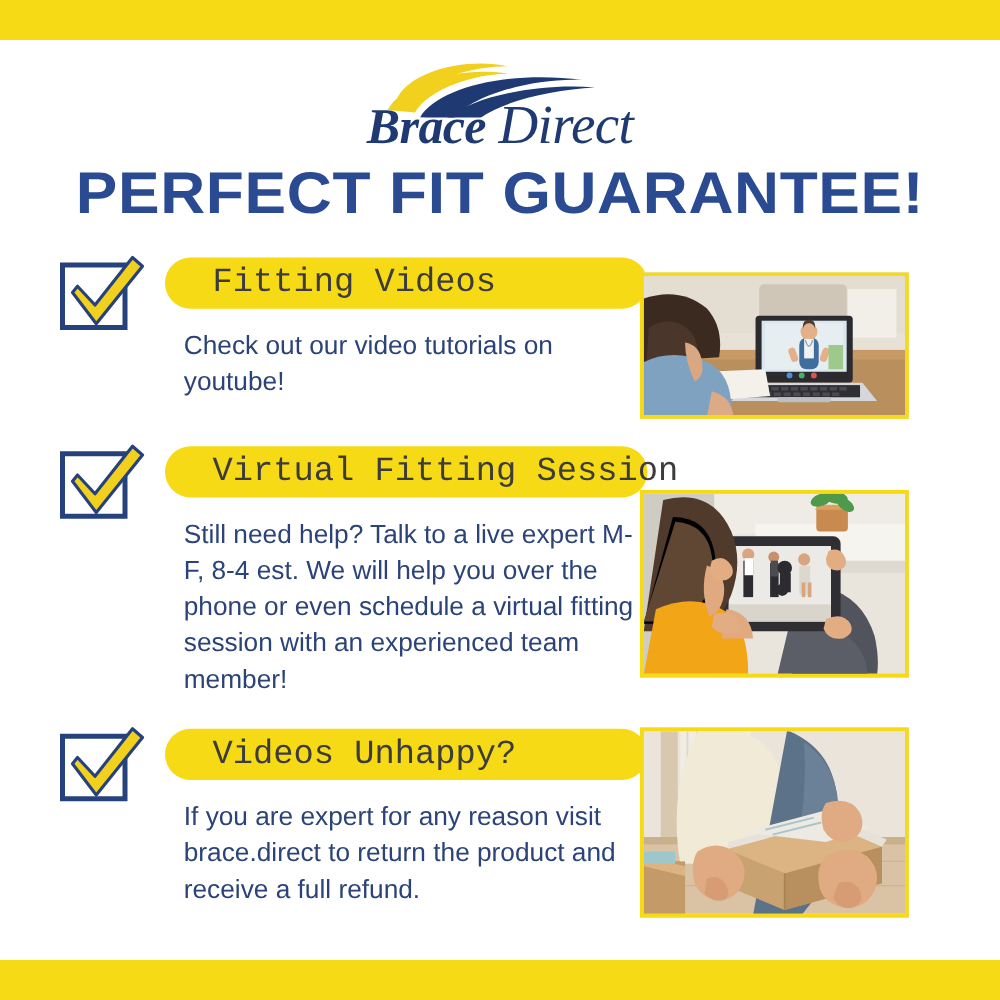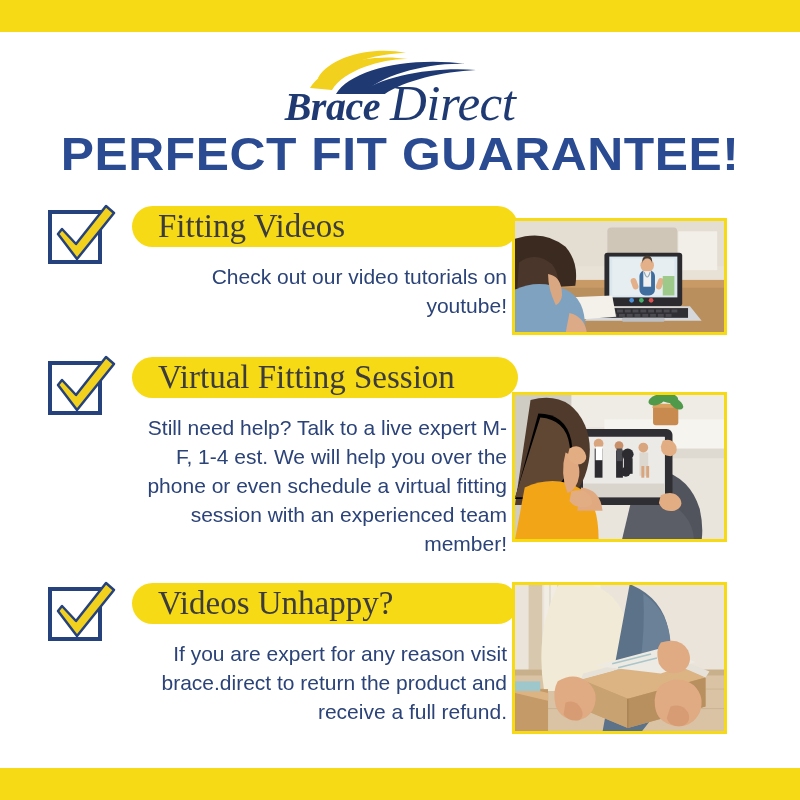--- a/index.html
+++ b/index.html
@@ -59,21 +59,21 @@
     font-style: italic;
     font-weight: bold;
     font-size: 40px;
     letter-spacing: -0.5px;
     color: #1f3a73;
   }
   .logo-direct {
     font-family: "Liberation Serif", serif;
     font-style: italic;
     font-weight: normal;
-    font-size: 51px;
+    font-size: 44px;
     letter-spacing: -0.5px;
     color: #1f3a73;
     margin-left: 10px;
   }
 
   
   .headline {
     position: absolute;
     left: 0;
     top: 126px;
@@ -111,37 +111,36 @@
     top: 6px;
     width: 386px;
     height: 41px;
     background: #f7da16;
     border-radius: 21px;
     box-sizing: border-box;
     display: flex;
     align-items: center;
   }
   .pill-label {
-    margin-left: 26px;
-    font-family: Liberation Serif, serif;
-    font-size: 33px;
+    margin-left: 38px;
+    font-family: Liberation Mono, monospace;
+    font-size: 27px;
     color: #3c3c3c;
     white-space: nowrap;
   }
 
   .body-text {
     position: absolute;
     left: 101px;
     top: 62px;
     width: 360px;
     font-family: "Liberation Sans", sans-serif;
     font-size: 21px;
     line-height: 29px;
     color: #2b4378;
-    text-align: right;
   }
 
   
   .photo {
     position: absolute;
     border: 3px solid #f7da16;
     box-sizing: border-box;
     overflow: hidden;
     background: #d8d2c8;
   }
@@ -184,21 +183,21 @@
   </div>
 
   <div class="section sec-2">
     <svg class="check-icon" viewBox="0 0 72 72">
       <rect x="4" y="12" width="50" height="50" fill="#ffffff" stroke="#26427c" stroke-width="4"></rect>
       <path d="M12 34 L16 29 L30 44 L60 6 L68 13 L31 59 Z" fill="#f2d01e" stroke="#26427c" stroke-width="2.5" stroke-linejoin="round"></path>
     </svg>
     <div class="pill">
       <span class="pill-label">Virtual Fitting Session</span>
     </div>
-    <div class="body-text">Still need help? Talk to a live expert M-F, 1-4 est. We will help you over the phone or even schedule a virtual fitting session with an experienced team member!</div>
+    <div class="body-text">Still need help? Talk to a live expert M-F, 8-4 est. We will help you over the phone or even schedule a virtual fitting session with an experienced team member!</div>
   </div>
 
   <div class="section sec-3">
     <svg class="check-icon" viewBox="0 0 72 72">
       <rect x="4" y="12" width="50" height="50" fill="#ffffff" stroke="#26427c" stroke-width="4"></rect>
       <path d="M12 34 L16 29 L30 44 L60 6 L68 13 L31 59 Z" fill="#f2d01e" stroke="#26427c" stroke-width="2.5" stroke-linejoin="round"></path>
     </svg>
     <div class="pill">
       <span class="pill-label">Videos Unhappy?</span>
     </div>

